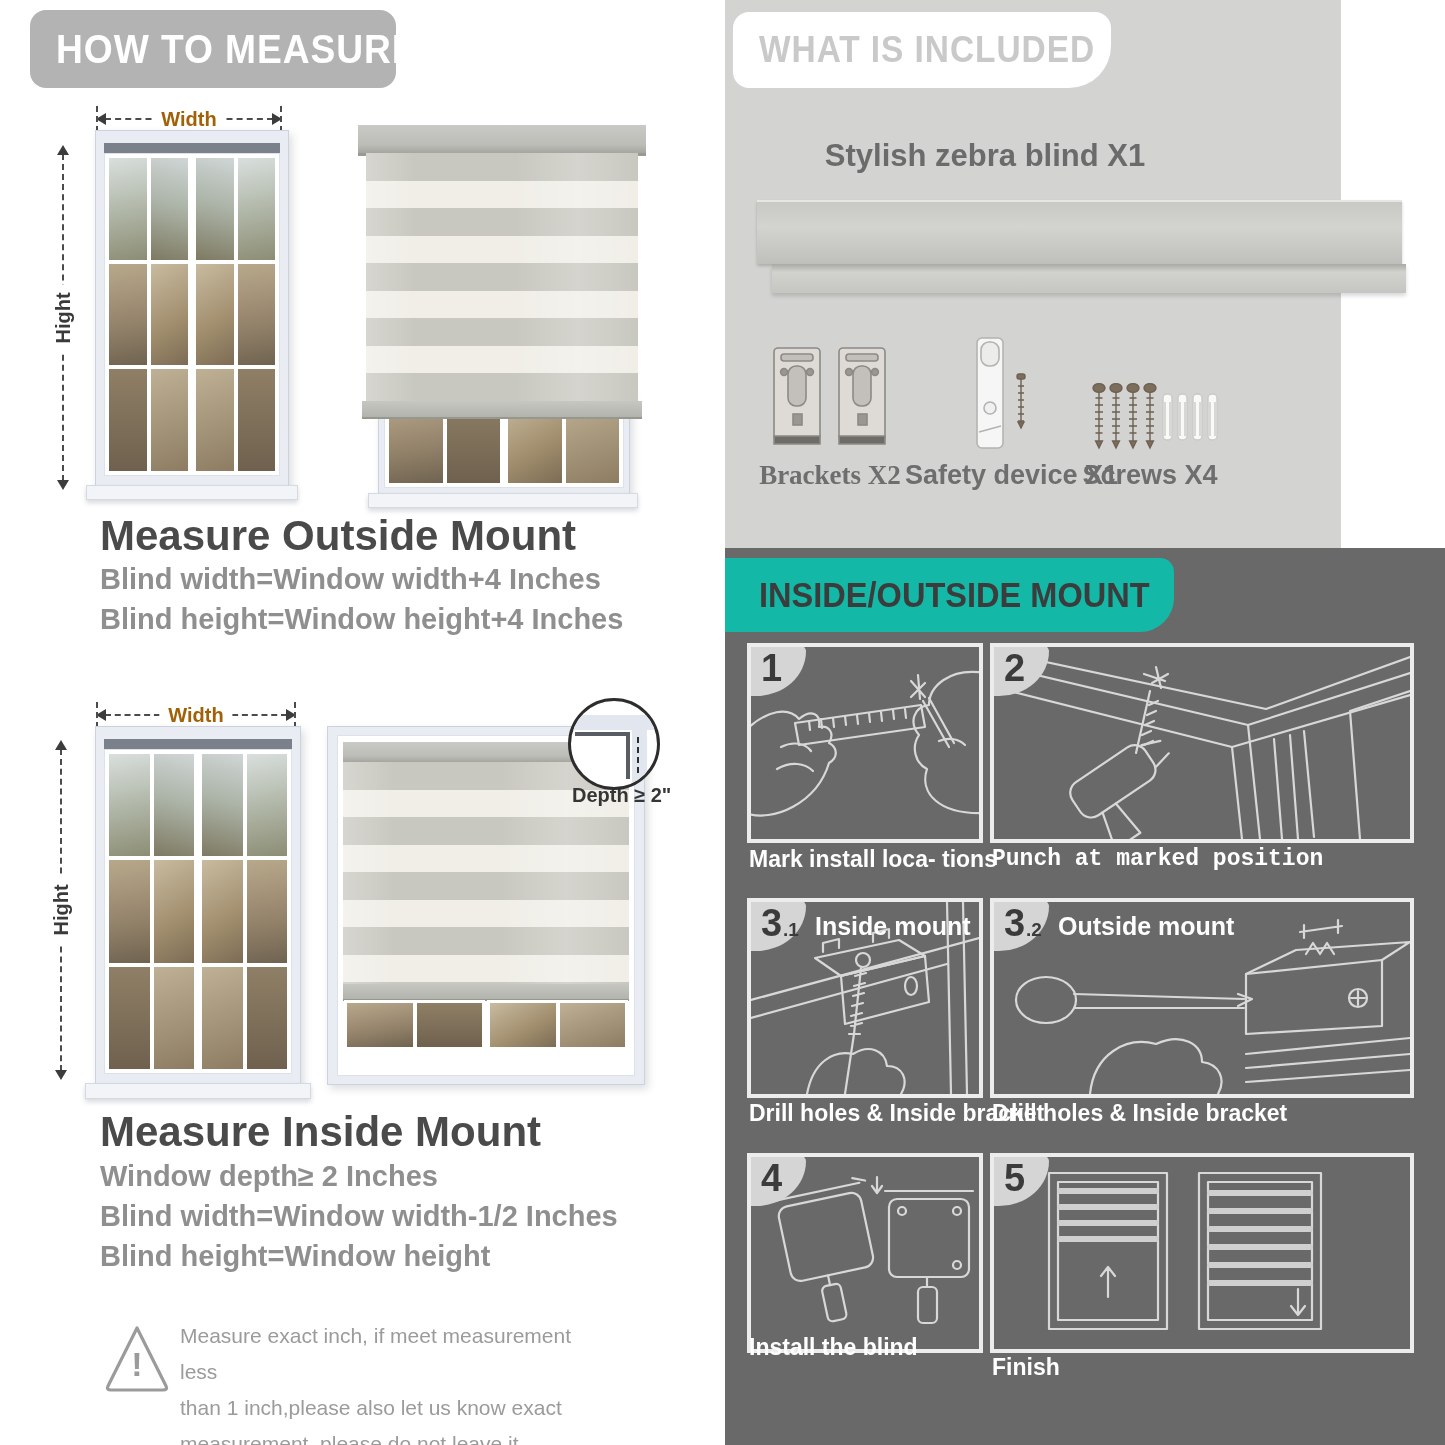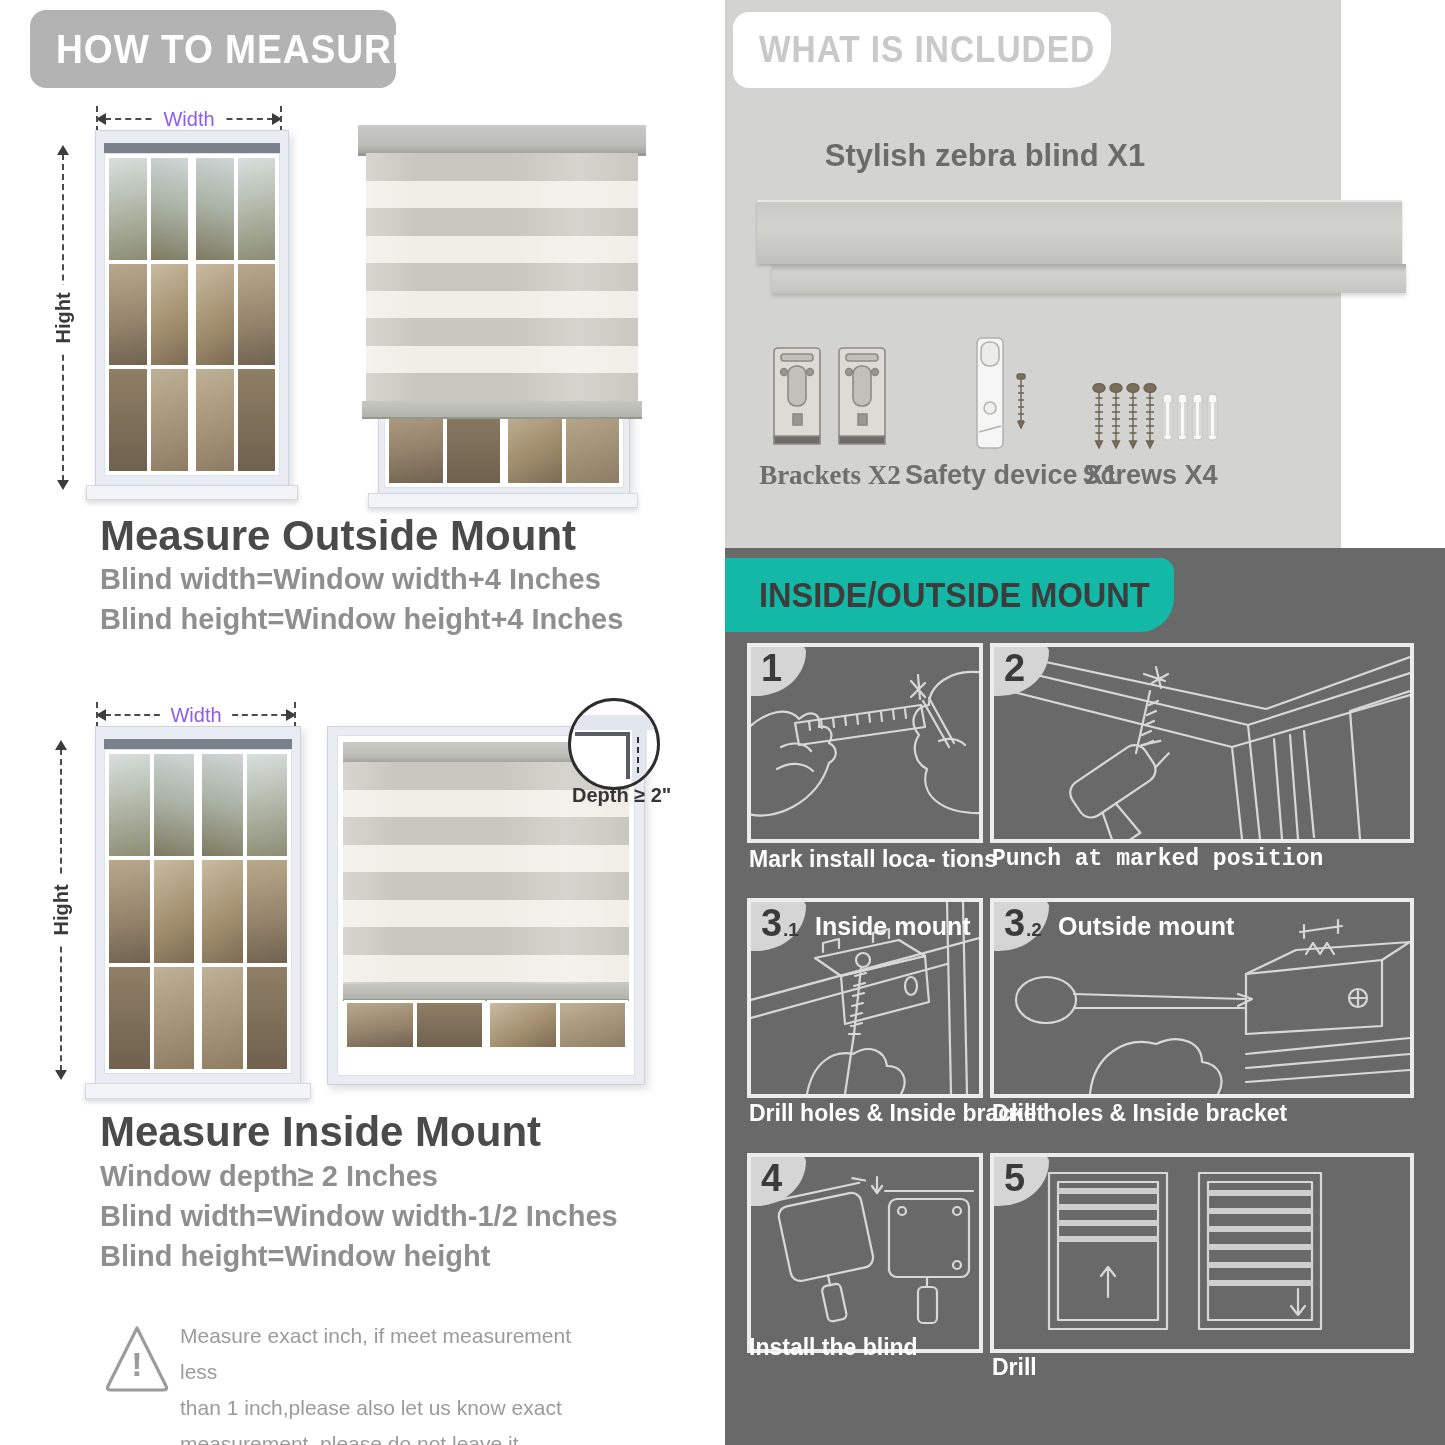--- a/index.html
+++ b/index.html
@@ -13,21 +13,21 @@
   .htm-banner{left:30px;top:10px;width:340px;height:78px;background:#b3b3b3;border-radius:16px;
               color:#ffffff;font-weight:bold;font-size:40px;line-height:78px;padding-left:26px;letter-spacing:1px;}
 
   
   .h-measure{height:18px;}
   .h-measure .line{position:absolute;left:9px;right:9px;top:8px;border-top:2px dashed #4b4b4b;}
   .h-measure .ah{position:absolute;top:3px;width:0;height:0;border-top:6px solid transparent;border-bottom:6px solid transparent;}
   .h-measure .ah-l{left:0;border-right:10px solid #3c3c3c;}
   .h-measure .ah-r{right:0;border-left:10px solid #3c3c3c;}
   .h-measure .lbl{position:absolute;left:50%;top:50%;transform:translate(-50%,-50%);background:#fff;
-                  padding:0 9px;font-size:20px;font-weight:normal;color:#8b5cf6;}
+                  padding:0 9px;font-size:20px;font-weight:bold;color:#a16207;}
   .h-measure .tick{position:absolute;top:-4px;height:26px;border-left:2px dashed #4b4b4b;}
   .v-measure{width:18px;}
   .v-measure .line{position:absolute;top:9px;bottom:9px;left:8px;border-left:2px dashed #4b4b4b;}
   .v-measure .av{position:absolute;left:3px;width:0;height:0;border-left:6px solid transparent;border-right:6px solid transparent;}
   .v-measure .av-t{top:0;border-bottom:10px solid #3c3c3c;}
   .v-measure .av-b{bottom:0;border-top:10px solid #3c3c3c;}
   .v-measure .lbl{position:absolute;left:50%;top:50%;transform:translate(-50%,-50%) rotate(-90deg);background:#fff;
                   padding:0 8px;font-size:20px;font-weight:bold;color:#3a3a3a;white-space:nowrap;}
 
   
@@ -487,15 +487,15 @@
         </g>
       </svg>
       <div class="badge">
         <span class="n">5</span>
         <span class="s"></span>
       </div>
       <div class="panel-label"></div>
     </div>
 
     <div class="abs caption" style="left:24px;top:786px;">Install the blind</div>
-    <div class="abs caption" style="left:267px;top:806px;">Drill</div>
+    <div class="abs caption" style="left:267px;top:806px;">Finish</div>
   </div>
 </div>
 
 </body></html>

